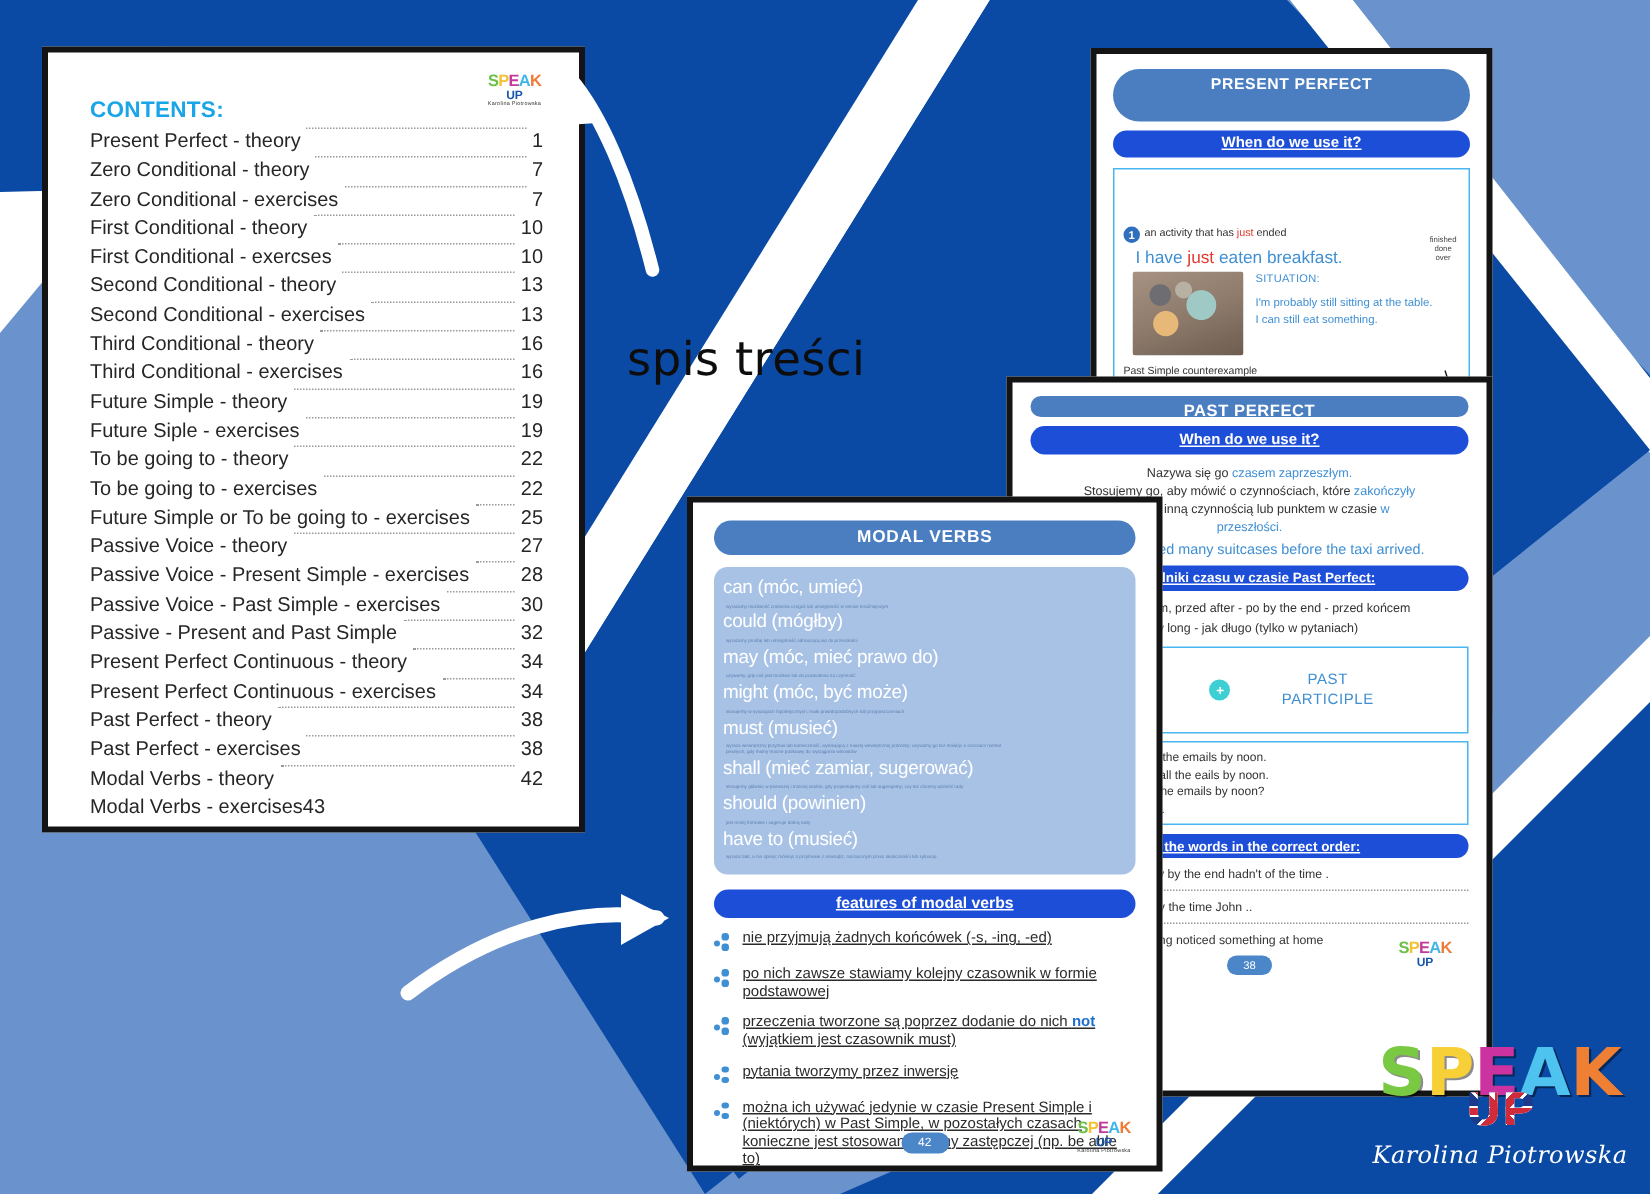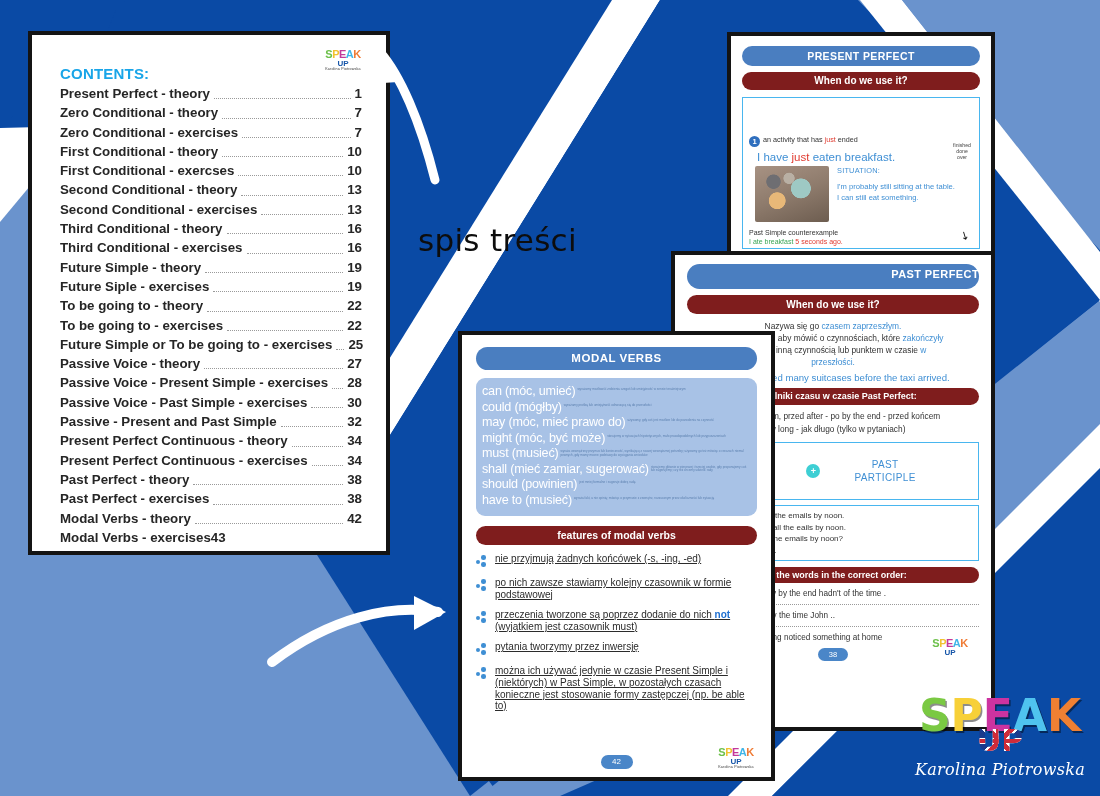--- a/index.html
+++ b/index.html
@@ -24,22 +24,22 @@
 
   
   #contents-page{left:28px;top:31px;width:362px;height:524px;}
   .contents-inner{padding:20px 24px 10px 28px;position:relative;height:100%;box-sizing:border-box;}
   .contents-title{
     color:#19a5e8;font-weight:bold;font-size:15px;letter-spacing:.2px;
     margin:10px 0 2px 0;
   }
   .toc-list{list-style:none;margin:0;padding:0;}
   .toc-row{
-    display:flex;align-items:flex-end;font-size:13.3px;color:#262626;
-    line-height:19.3px;white-space:nowrap;font-weight:bold;
+    display:flex;align-items:flex-start;font-size:13.3px;color:#262626;
+    line-height:19.3px;white-space:nowrap;
   }
   .toc-label{flex:0 0 auto;}
   .toc-dots{
     flex:1 1 auto;margin:0 4px 4px 4px;height:1px;
     border-bottom:1px dotted #9a9a9a;min-width:8px;
   }
   .toc-page{flex:0 0 auto;text-align:right;}
 
   
   .logo-sm{
@@ -50,30 +50,30 @@
   .logo-sm .up{font-size:8px;font-weight:bold;color:#1756a9;}
   .logo-sm .nm{font-size:3.6px;color:#333;letter-spacing:.2px;}
   .l1{color:#6cc04a}.l2{color:#f2c230}.l3{color:#c3399a}.l4{color:#3fb5e8}.l5{color:#ef7b35}
 
   
   .pill{
     border-radius:999px;color:#fff;text-align:center;
     font-weight:600;box-sizing:border-box;
   }
   .pill-dark{background:#4a7ec0;}
-  .pill-light{background:#7f1d1d;}
+  .pill-light{background:#1d4ed8;text-decoration:underline;}
   .obox{border:1.2px solid #49b6ef;box-sizing:border-box;}
   .bluetext{color:#3f8fd4;}
   .redtext{color:#e03a2f;}
   .greentext{color:#3aa655;}
 
   
   #pp-page{left:727px;top:32px;width:268px;height:444px;}
   .pp-in{padding:10px 11px;box-sizing:border-box;height:100%;font-size:7px;color:#333;}
-  .pp-t1{height:20px;line-height:20px;font-size:10.5px;letter-spacing:.4px;margin-bottom:6px;}
+  .pp-t1{height:35px;line-height:20px;font-size:10.5px;letter-spacing:.4px;margin-bottom:6px;}
   .pp-t2{height:18px;line-height:18px;font-size:10px;margin-bottom:7px;}
   .sec{padding:5px 6px 6px 6px;margin-bottom:6px;position:relative;}
   .numdot{
     display:inline-block;width:11px;height:11px;border-radius:50%;
     background:#2f6fbe;color:#fff;font-size:7.5px;line-height:11px;text-align:center;
     font-weight:bold;vertical-align:-2px;margin-right:3px;
   }
   .pp-head{font-size:7.2px;color:#333;margin-top:32px;}
   .pp-big{font-size:11.5px;color:#3f8fd4;margin:4px 0 3px 8px;}
   .pp-photo{
@@ -88,21 +88,21 @@
   .pp-sit{font-size:7.4px;color:#3f8fd4;letter-spacing:.2px;}
   .pp-line{font-size:7.6px;color:#3f8fd4;line-height:11px;}
   .pp-note{font-size:5.2px;color:#444;line-height:6px;position:absolute;right:8px;top:44px;text-align:center;}
   .pp-ps{font-size:7px;color:#333;margin-top:4px;}
   .pp-ps2{font-size:7px;margin-top:2px;}
   .arrow-sm{position:absolute;right:10px;bottom:6px;font-size:11px;color:#111;transform:rotate(28deg);}
 
   
   #past-page{left:671px;top:251px;width:324px;height:231px;}
   .pf-in{padding:9px 12px;box-sizing:border-box;height:100%;font-size:7.5px;color:#333;}
-  .pf-t1{height:25px;line-height:21px;font-size:11px;letter-spacing:.4px;margin-bottom:6px;text-align:right;}
+  .pf-t1{height:14px;line-height:21px;font-size:11px;letter-spacing:.4px;margin-bottom:6px;}
   .pf-t2{height:19px;line-height:19px;font-size:10px;margin-bottom:6px;}
   .pf-p{text-align:center;font-size:8.4px;line-height:12px;color:#333;}
   .pf-ex{text-align:center;font-size:9.6px;color:#3f8fd4;margin:4px 0 5px;}
   .pf-t3{height:17px;line-height:17px;font-size:9px;margin:0 0 5px;}
   .pf-mark{text-align:center;font-size:8.3px;line-height:13px;color:#333;}
   .pf-form{margin-top:6px;height:58px;display:flex;align-items:center;justify-content:center;gap:34px;}
   .pf-w{color:#3f8fd4;font-size:10px;letter-spacing:.4px;text-align:center;line-height:13px;}
   .pf-plus{
     width:14px;height:14px;border-radius:50%;background:#3ecfd4;color:#fff;
     font-size:9px;line-height:14px;text-align:center;font-weight:bold;
@@ -114,21 +114,21 @@
   .pagebadge{
     width:30px;height:13px;border-radius:999px;background:#4a86c8;color:#fff;
     font-size:7.5px;line-height:13px;text-align:center;margin:4px auto 0;
   }
 
   
   #modal-page{left:458px;top:331px;width:317px;height:450px;}
   .mv-in{padding:12px 14px;box-sizing:border-box;height:100%;}
   .mv-t1{height:23px;line-height:23px;font-size:11.5px;letter-spacing:.5px;margin-bottom:8px;}
   .mv-box{background:#a8c2e6;border-radius:9px;padding:6px 8px 8px 6px;}
-  .mv-row{display:flex;align-items:flex-start;margin-bottom:1px;}
+  .mv-row{display:flex;align-items:flex-start;margin-bottom:1px;flex-direction:column;}
   .mv-key{color:#fff;font-size:12.6px;line-height:14.5px;white-space:nowrap;letter-spacing:-.2px;}
   .mv-desc{
     color:#5b7fae;font-size:3.1px;line-height:3.9px;margin-left:2px;padding-top:4px;
     max-width:185px;
   }
   .mv-para{
     text-align:justify;font-size:11.4px;line-height:16.5px;color:#2b2b2b;margin-top:6px;
   }
   .mv-t2{height:19px;line-height:19px;font-size:10.5px;margin:10px 0 8px;}
   .mv-feat{display:flex;align-items:flex-start;margin-bottom:9px;}

